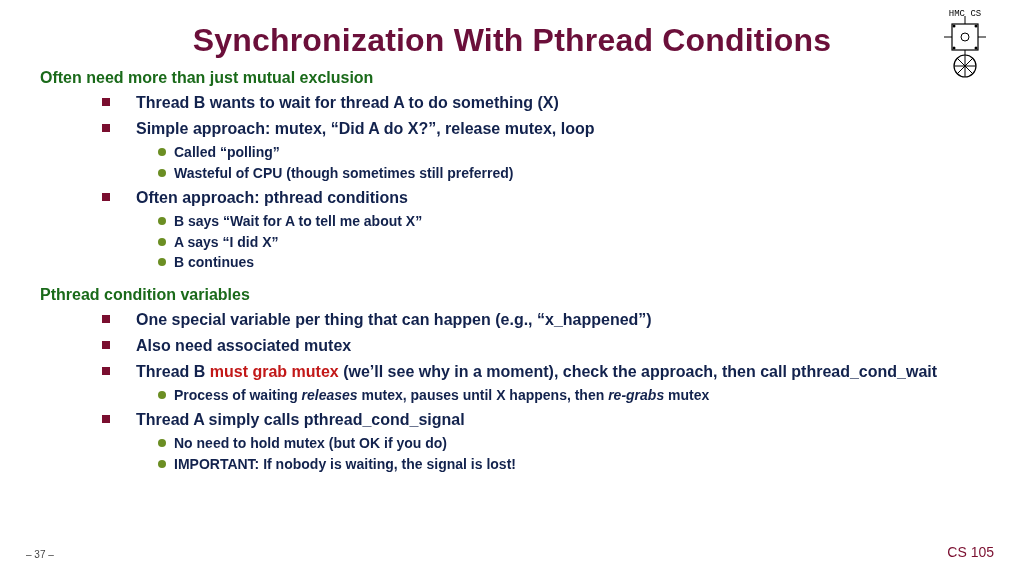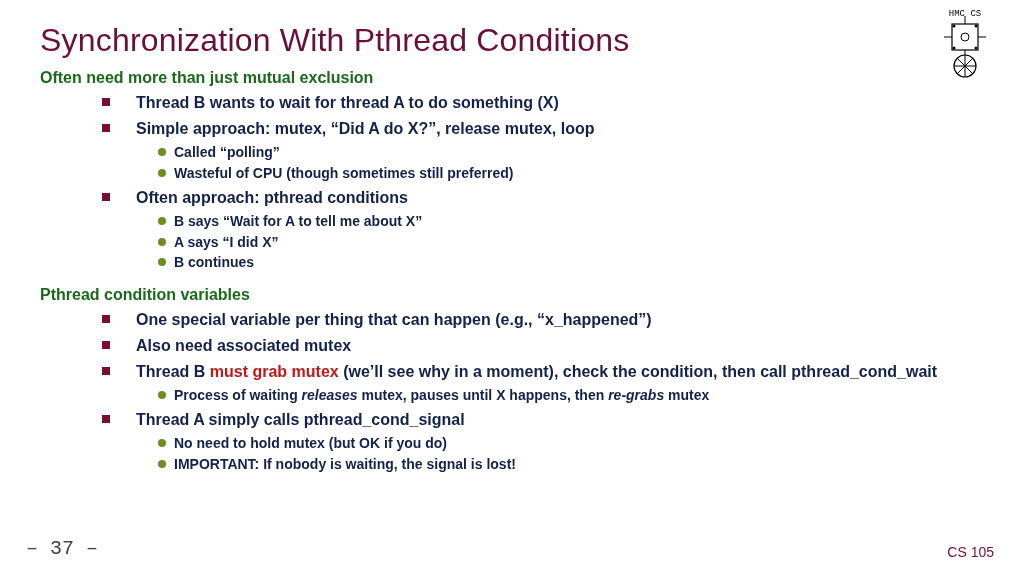--- a/index.html
+++ b/index.html
@@ -1,30 +1,30 @@
 <!DOCTYPE html>
 <html><head>
 <meta charset="utf-8">
 <style>
   * { margin: 0; padding: 0; box-sizing: border-box; }
   html, body { width: 1024px; height: 576px; overflow: hidden; font-family: Arial, Helvetica, sans-serif; background: #fff; }
   .slide { position: relative; width: 1024px; height: 576px; padding: 22px 40px 0 40px; }
-  .title { color: #6b0f3a; font-size: 32px; font-weight: normal; letter-spacing: 0.2px; }
+  .title { color: #6b0f3a; font-size: 32px; font-weight: bold; letter-spacing: 0.2px; text-align: center; }
   .logo { position: absolute; top: 6px; right: 28px; width: 62px; height: 75px; text-align: center; }
   .section { color: #1a6a1a; font-size: 16px; font-weight: bold; margin-top: 10px; }
   .section2 { margin-top: 14px; }
   ul.l1 { list-style: none; margin: 6px 0 0 62px; }
   ul.l1 > li { position: relative; padding-left: 34px; margin-bottom: 6px; color: #12224d; font-size: 16px; font-weight: bold; line-height: 1.25; }
   ul.l1 > li::before { content: ""; position: absolute; left: 0; top: 5px; width: 8px; height: 8px; background: #7a0e2f; }
   ul.l2 { list-style: none; margin: 5px 0 2px 22px; }
   ul.l2 > li { position: relative; padding-left: 16px; margin-bottom: 3px; color: #12224d; font-size: 14px; font-weight: bold; line-height: 1.25; }
   ul.l2 > li::before { content: ""; position: absolute; left: 0; top: 4px; width: 8px; height: 8px; background: #6b8e23; border-radius: 50%; }
   .red { color: #c21818; }
   em { font-style: italic; }
-  .pg { position: absolute; left: 26px; bottom: 16px; color: #444; font-size: 20px; font-family: Liberation Mono, monospace; }
+  .pg { position: absolute; left: 26px; bottom: 16px; color: #444; font-size: 10px; }
   .course { position: absolute; right: 30px; bottom: 16px; color: #7a0e2f; font-size: 14px; font-weight: normal; }
 </style>
 </head>
 <body>
 
 <div class="slide">
 
   <div class="title">Synchronization With Pthread Conditions</div>
 
   <div class="logo">
@@ -72,21 +72,21 @@
 
   <div class="section section2">Pthread condition variables</div>
   <ul class="l1">
     <li>
       <span>One special variable per thing that can happen (e.g., “x_happened”)</span>
     </li>
     <li>
       <span>Also need associated mutex</span>
     </li>
     <li>
-      <span>Thread B </span><span class="red">must grab mutex</span><span> (we’ll see why in a moment), check the condition, then call pthread_cond_wait</span>
+      <span>Thread B </span><span class="red">must grab mutex</span><span> (we’ll see why in a moment), check the approach, then call pthread_cond_wait</span>
       <ul class="l2">
         <li>
           <span>Process of waiting </span><em>releases</em><span> mutex, pauses until X happens, then </span><em>re-grabs</em><span> mutex</span>
         </li>
       </ul>
     </li>
     <li>
       <span>Thread A simply calls pthread_cond_signal</span>
       <ul class="l2">
         <li><span>No need to hold mutex (but OK if you do)</span></li>

